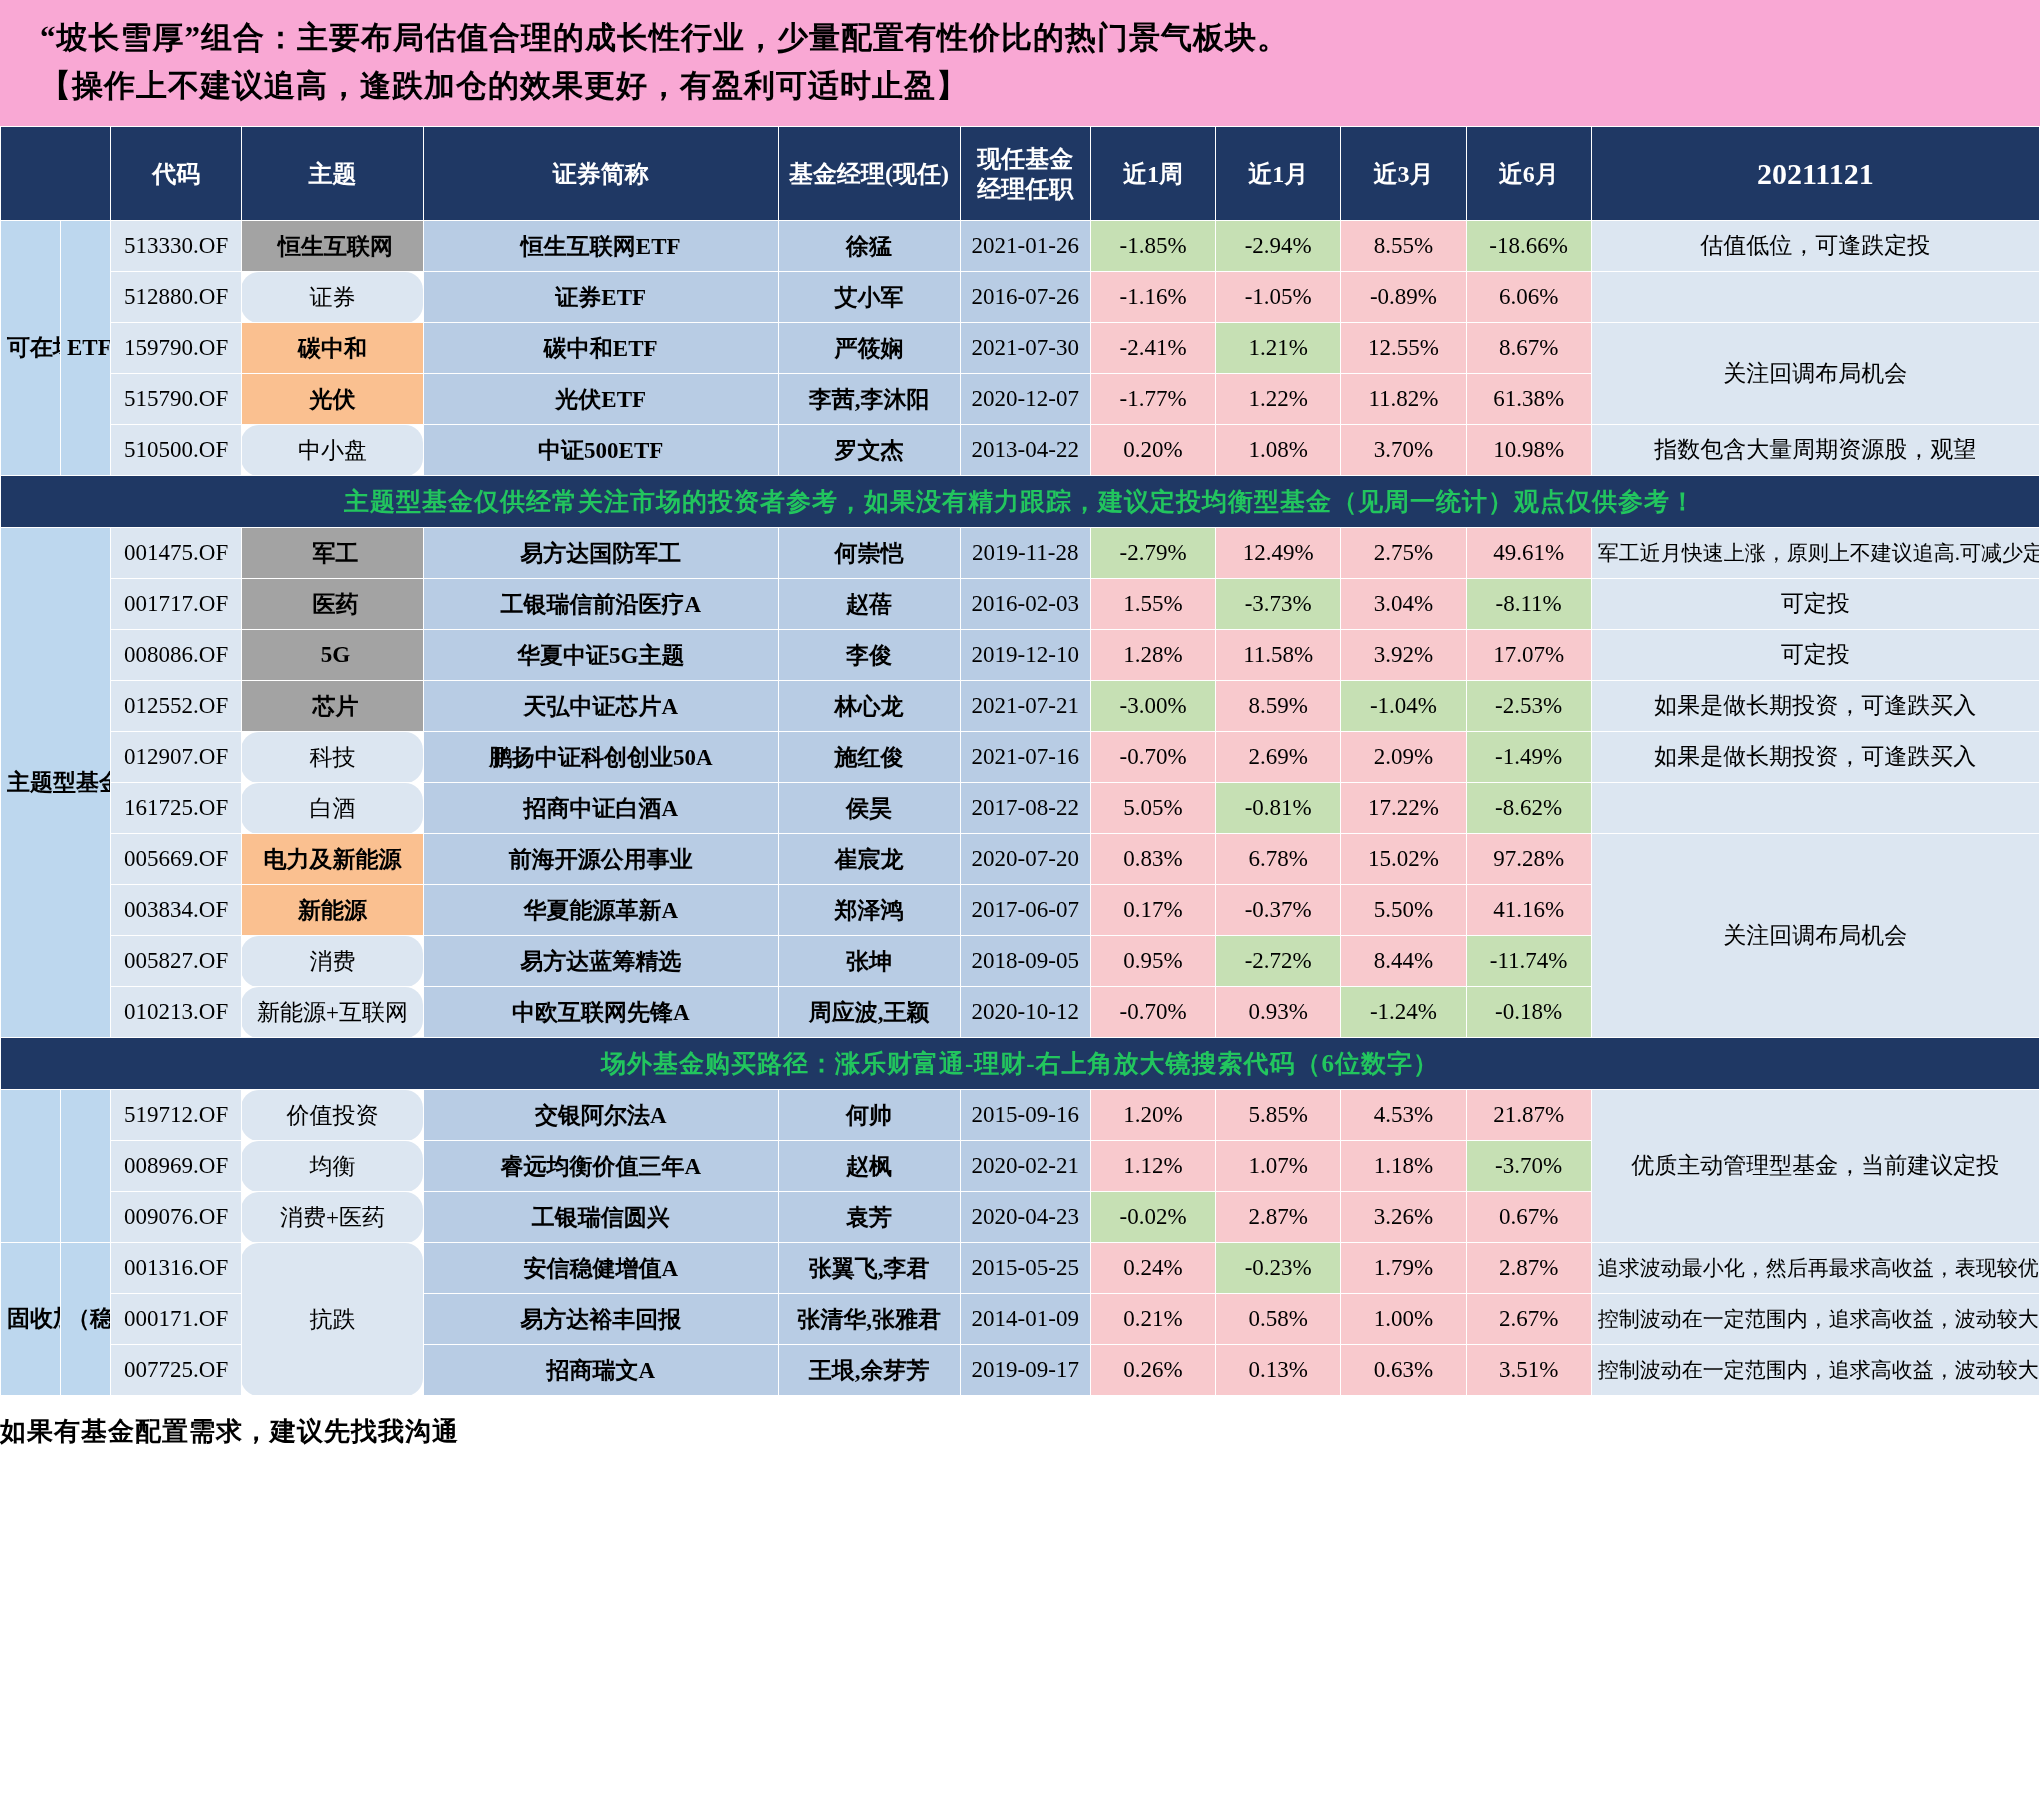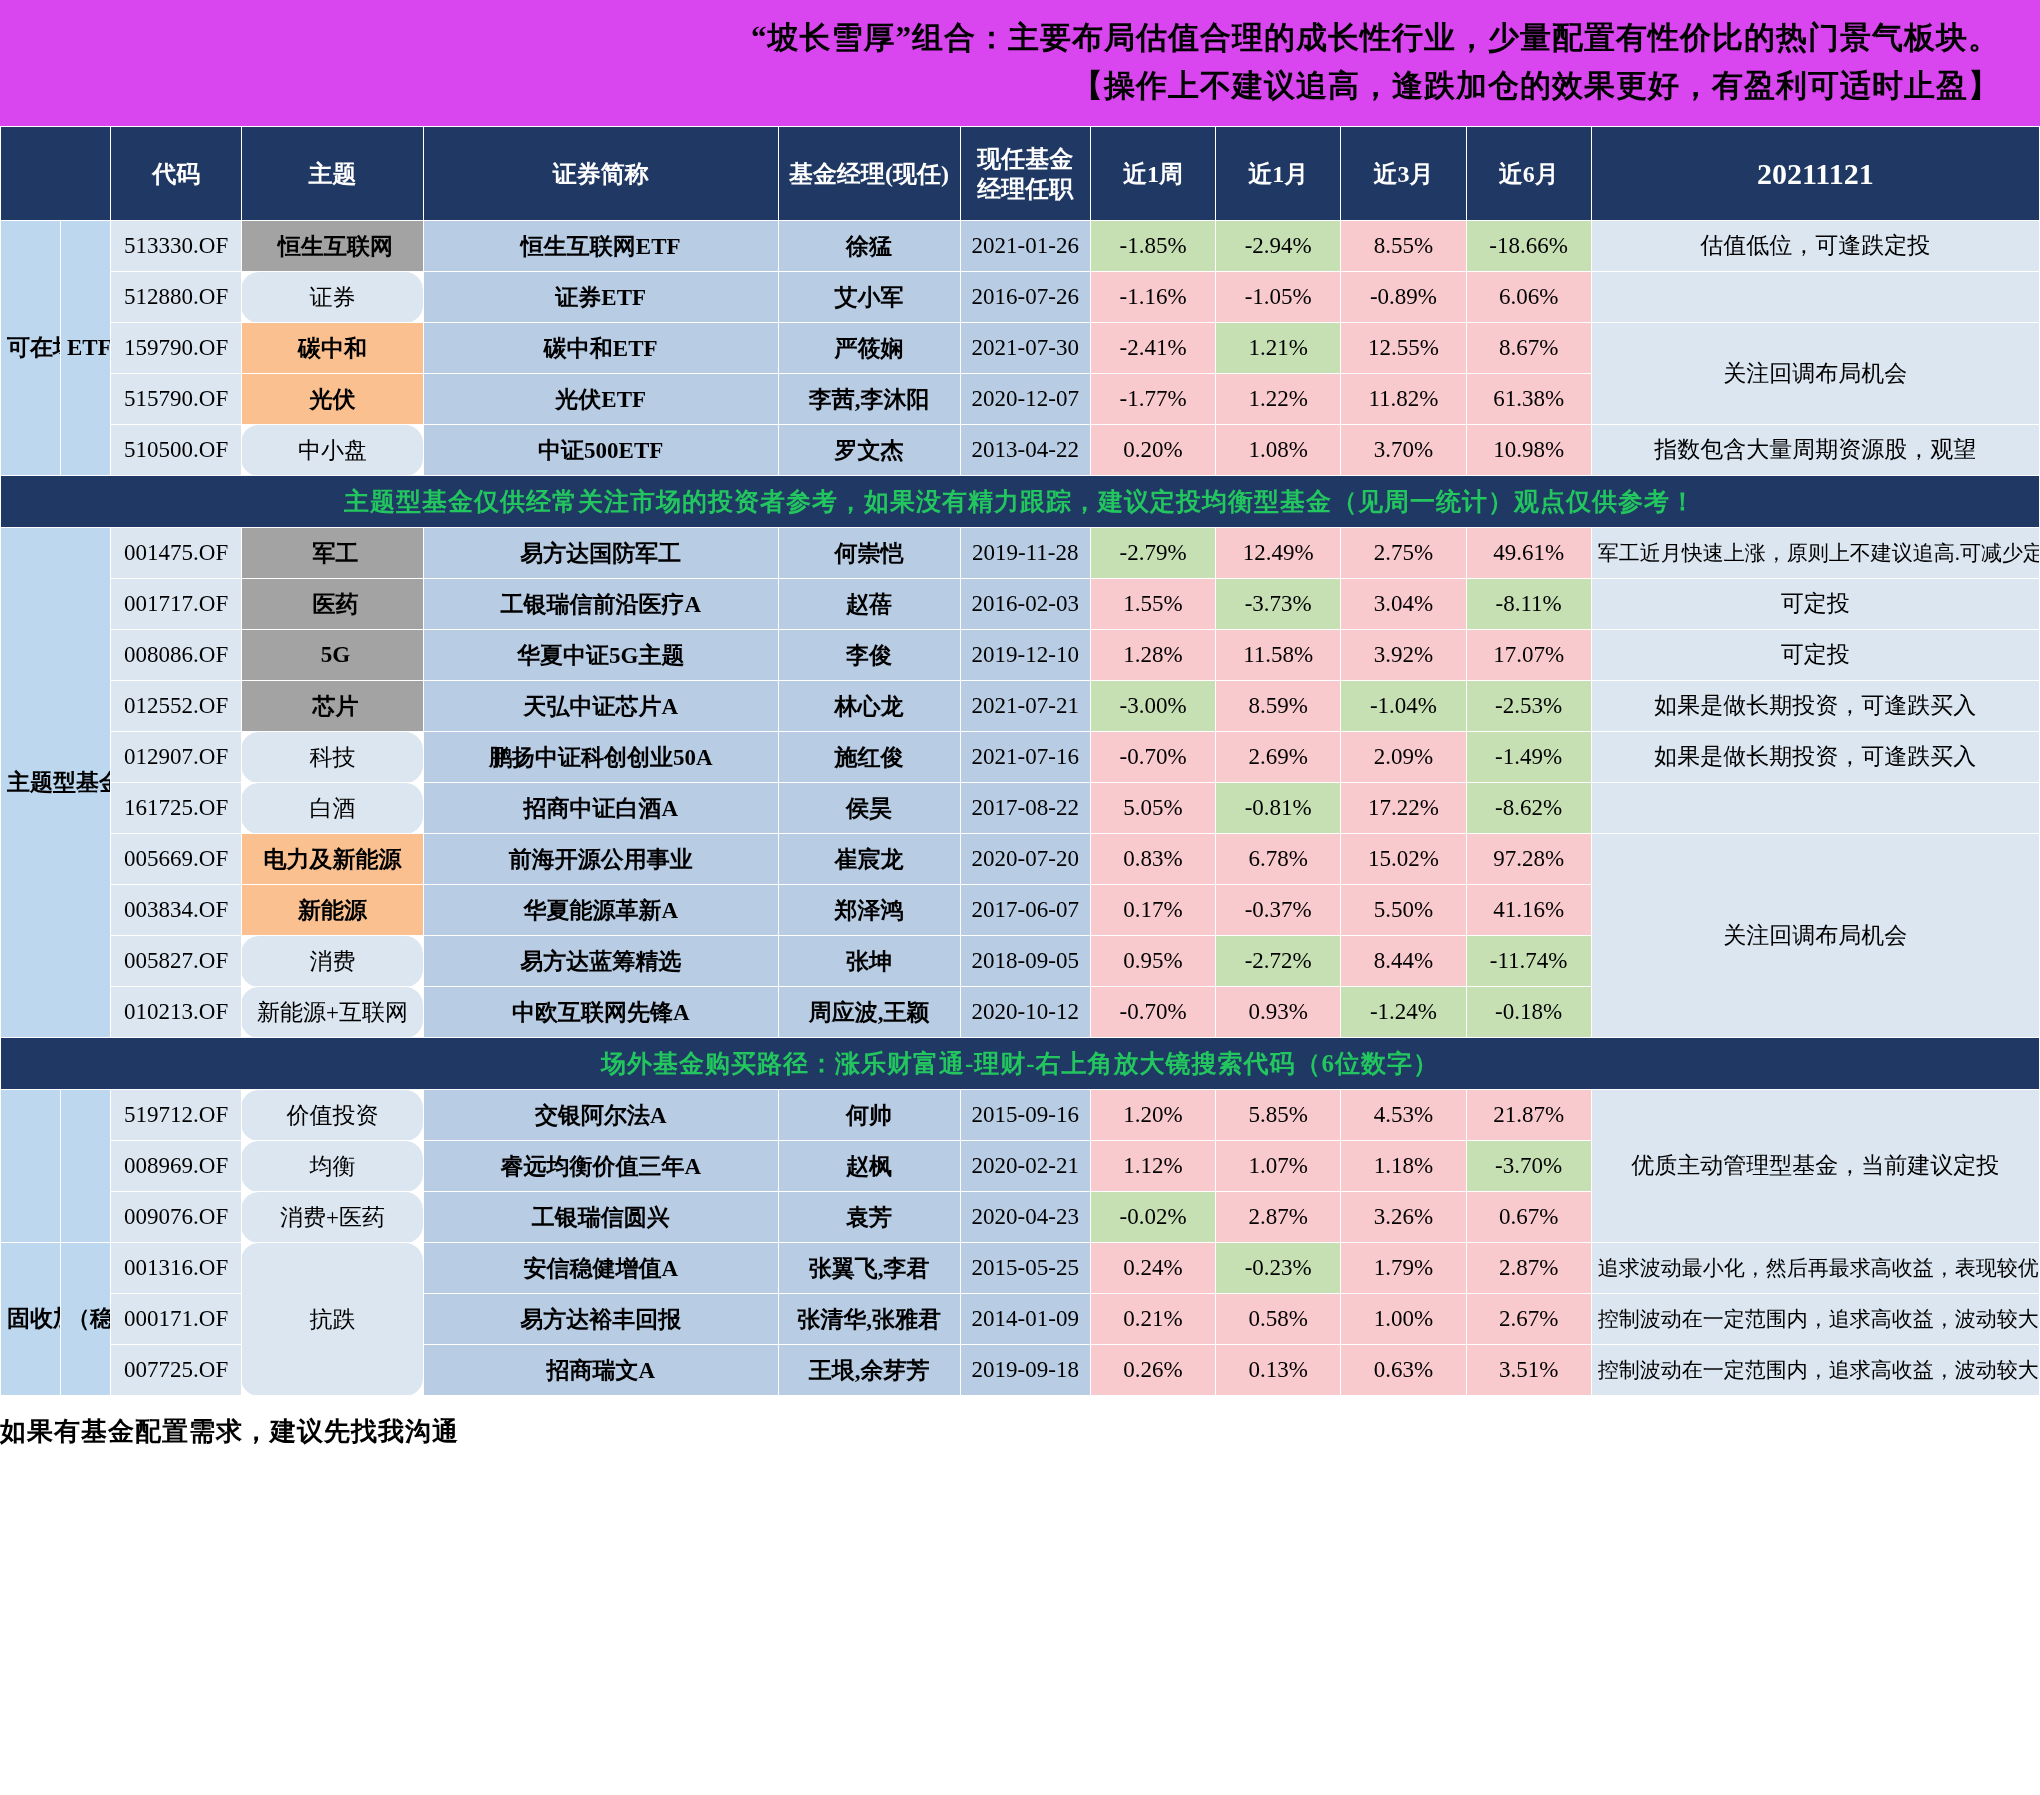--- a/index.html
+++ b/index.html
@@ -11,22 +11,22 @@
     width: 2040px;
     font-family: "Liberation Serif", "DejaVu Serif", serif;
     color: #000000;
   }
   .page {
     width: 2040px;
     box-sizing: border-box;
   }
   
   .title-block {
-    background: #d946ef;
-    text-align: right;
+    background: #f9a8d4;
+    text-align: left;
     padding: 14px 40px 16px 40px;
   }
   .title-line {
     font-size: 31px;
     font-weight: bold;
     line-height: 48px;
     letter-spacing: 1px;
     white-space: nowrap;
   }
   
@@ -439,21 +439,21 @@
         <td class="pct up">0.21%</td>
         <td class="pct up">0.58%</td>
         <td class="pct up">1.00%</td>
         <td class="pct up">2.67%</td>
         <td class="note small">控制波动在一定范围内，追求高收益，波动较大</td>
       </tr>
       <tr>
         <td class="code">007725.OF</td>
         <td class="name">招商瑞文A</td>
         <td class="mgr">王垠,余芽芳</td>
-        <td class="date">2019-09-18</td>
+        <td class="date">2019-09-17</td>
         <td class="pct up">0.26%</td>
         <td class="pct up">0.13%</td>
         <td class="pct up">0.63%</td>
         <td class="pct up">3.51%</td>
         <td class="note small">控制波动在一定范围内，追求高收益，波动较大</td>
       </tr>
 
     </tbody>
   </table>
 

